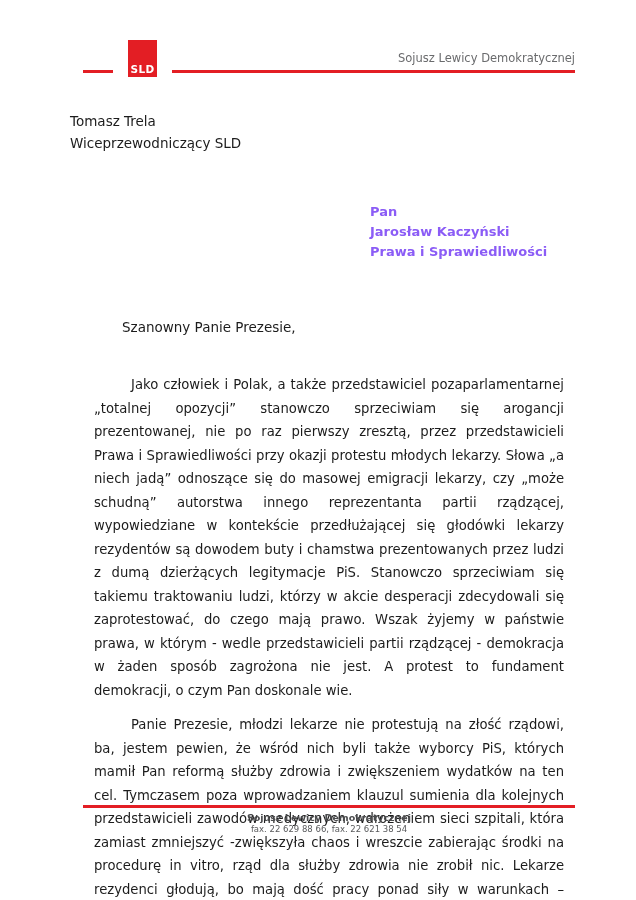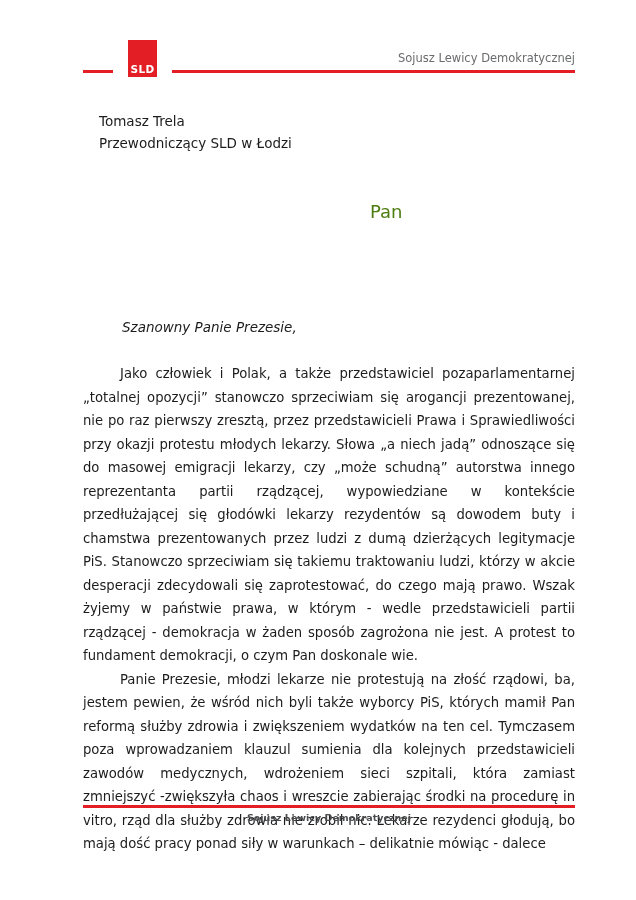--- a/index.html
+++ b/index.html
@@ -19,31 +19,31 @@
     position:absolute; left:45px; top:0; width:29px; height:37px;
     background:#e31e24; display:flex; align-items:flex-end; justify-content:center;
   }
   .lh-logo span { color:#ffffff; font-weight:bold; font-size:10.5px; line-height:1; padding-bottom:3px; letter-spacing:0.3px; }
   .lh-right { position:absolute; left:89px; right:0; top:0; height:40px; }
   .lh-org { position:absolute; right:0; top:11px; font-size:11.5px; color:#6a6b6d; white-space:nowrap; }
   .lh-rule { position:absolute; left:0; right:0; top:30px; height:3px; background:#e31e24; }
   
   .dateline { position:absolute; right:61px; top:89px; font-size:13.5px; color:#1c1c1c; }
   
-  .sender { position:absolute; left:99px; top:110px; font-size:13.5px; line-height:22.3px; color:#1c1c1c; }
+  .sender { position:absolute; left:70px; top:110px; font-size:13.5px; line-height:22.3px; color:#1c1c1c; }
   
-  .recipient { position:absolute; left:370px; top:202px; font-size:18px; font-weight:normal; line-height:20.2px; color:#4d7c0f; }
+  .recipient { position:absolute; left:370px; top:202px; font-size:13px; font-weight:bold; line-height:20.2px; color:#8b5cf6; }
   
-  .salutation { position:absolute; left:122px; top:319px; font-size:13.5px; font-style:italic; color:#1c1c1c; }
+  .salutation { position:absolute; left:122px; top:319px; font-size:13.5px; color:#1c1c1c; }
   
   .body-text {
     position:absolute; left:83px; top:362px; width:492px;
     font-size:13.2px; line-height:23.5px; text-align:justify; color:#1c1c1c;
   }
-  .body-text p { text-indent:37px; margin:0; }
+  .body-text p { text-indent:37px; margin:11px; }
   
   .footer { position:absolute; left:83px; top:805px; width:492px; text-align:center; color:#58595b; }
   .footer-rule { height:3px; background:#e31e24; margin-bottom:4px; }
   .footer-org { font-weight:bold; font-size:9.5px; line-height:11.5px; color:#4a4b4d; }
   .footer-line { font-size:8.5px; line-height:10.8px; }
 </style>
 </head>
 <body>
 
 <div class="page">
@@ -55,32 +55,35 @@
     </div>
     <div class="lh-right">
       <span class="lh-org">Sojusz Lewicy Demokratycznej</span>
       <div class="lh-rule"></div>
     </div>
   </header>
 
 
   <div class="sender">
     <div>Tomasz Trela</div>
-    <div>Przewodniczący SLD w Łodzi</div>
+    <div>Wiceprzewodniczący SLD</div>
   </div>
 
   <div class="recipient">
     <div>Pan</div>
+    <div>Jarosław Kaczyński</div>
+    <div>Prawa i Sprawiedliwości</div>
   </div>
 
   <div class="salutation">Szanowny Panie Prezesie,</div>
 
   <div class="body-text">
     <p>Jako człowiek i Polak, a także przedstawiciel pozaparlamentarnej „totalnej opozycji” stanowczo sprzeciwiam się arogancji prezentowanej, nie po raz pierwszy zresztą, przez przedstawicieli Prawa i Sprawiedliwości przy okazji protestu młodych lekarzy. Słowa „a niech jadą” odnoszące się do masowej emigracji lekarzy, czy „może schudną” autorstwa innego reprezentanta partii rządzącej, wypowiedziane w kontekście przedłużającej się głodówki lekarzy rezydentów są dowodem buty i chamstwa prezentowanych przez ludzi z dumą dzierżących legitymacje PiS. Stanowczo sprzeciwiam się takiemu traktowaniu ludzi, którzy w akcie desperacji zdecydowali się zaprotestować, do czego mają prawo. Wszak żyjemy w państwie prawa, w którym - wedle przedstawicieli partii rządzącej - demokracja w żaden sposób zagrożona nie jest. A protest to fundament demokracji, o czym Pan doskonale wie.</p>
     <p>Panie Prezesie, młodzi lekarze nie protestują na złość rządowi, ba, jestem pewien, że wśród nich byli także wyborcy PiS, których mamił Pan reformą służby zdrowia i zwiększeniem wydatków na ten cel. Tymczasem poza wprowadzaniem klauzul sumienia dla kolejnych przedstawicieli zawodów medycznych, wdrożeniem sieci szpitali, która zamiast zmniejszyć -zwiększyła chaos i wreszcie zabierając środki na procedurę in vitro, rząd dla służby zdrowia nie zrobił nic. Lekarze rezydenci głodują, bo mają dość pracy ponad siły w warunkach – delikatnie mówiąc - dalece</p>
   </div>
 
   <footer class="footer">
     <div class="footer-rule"></div>
     <div class="footer-org">Sojusz Lewicy Demokratycznej</div>
+    <div class="footer-line">fax. 22 629 88 66, fax. 22 621 38 54</div>
   </footer>
 
 </div>
 
 </body></html>

